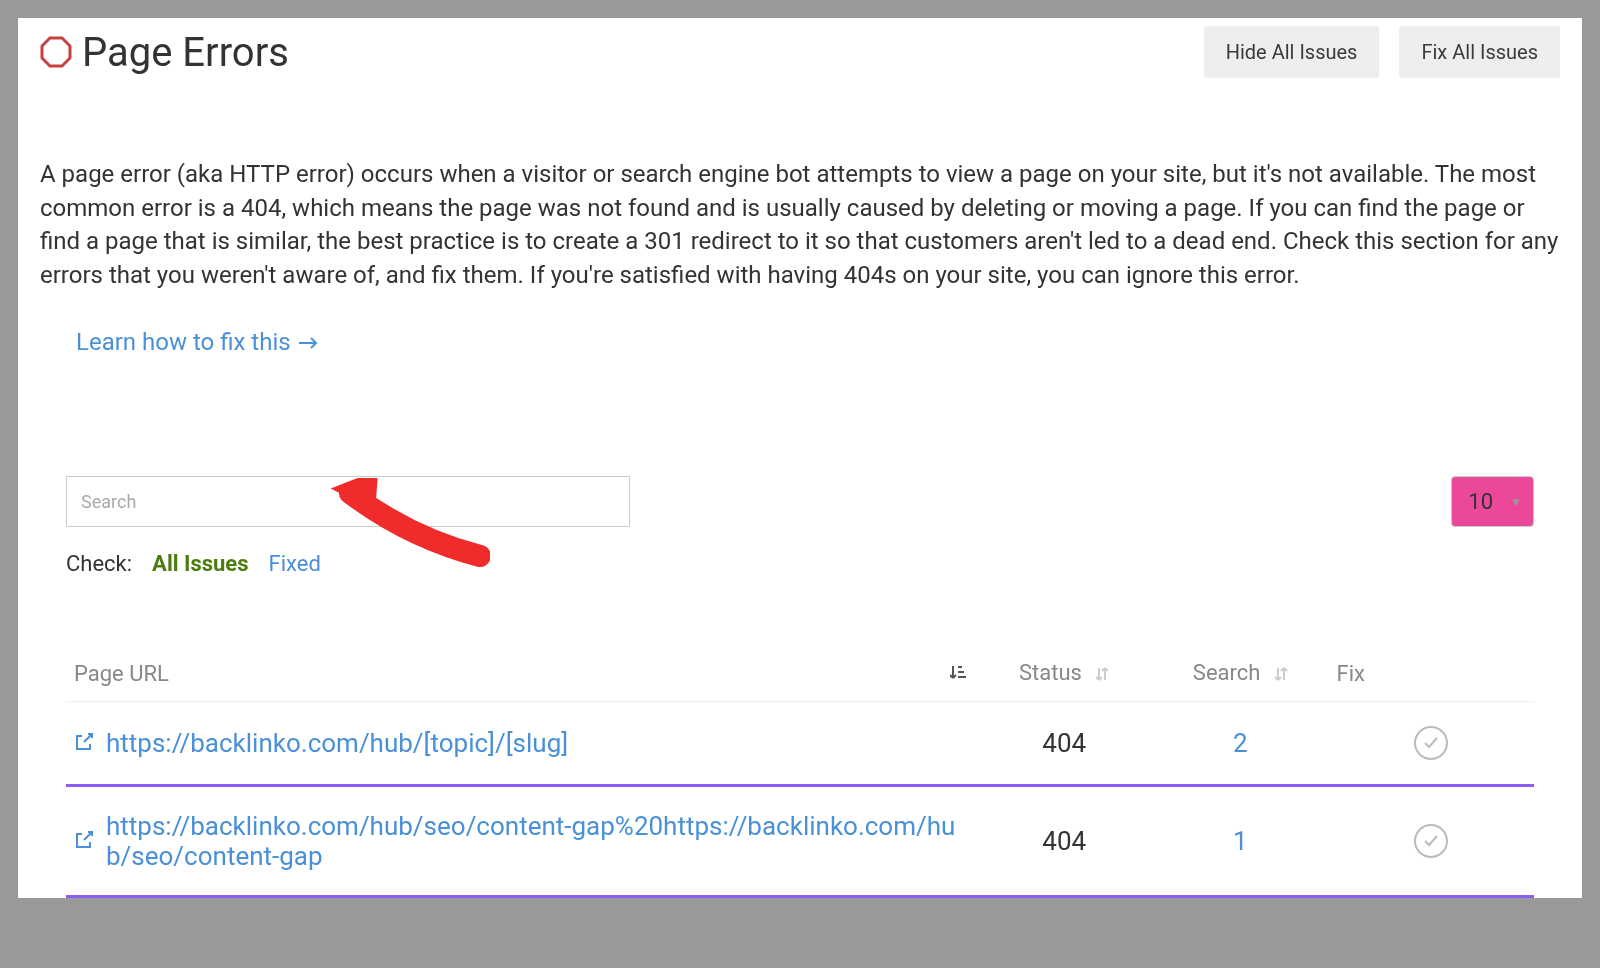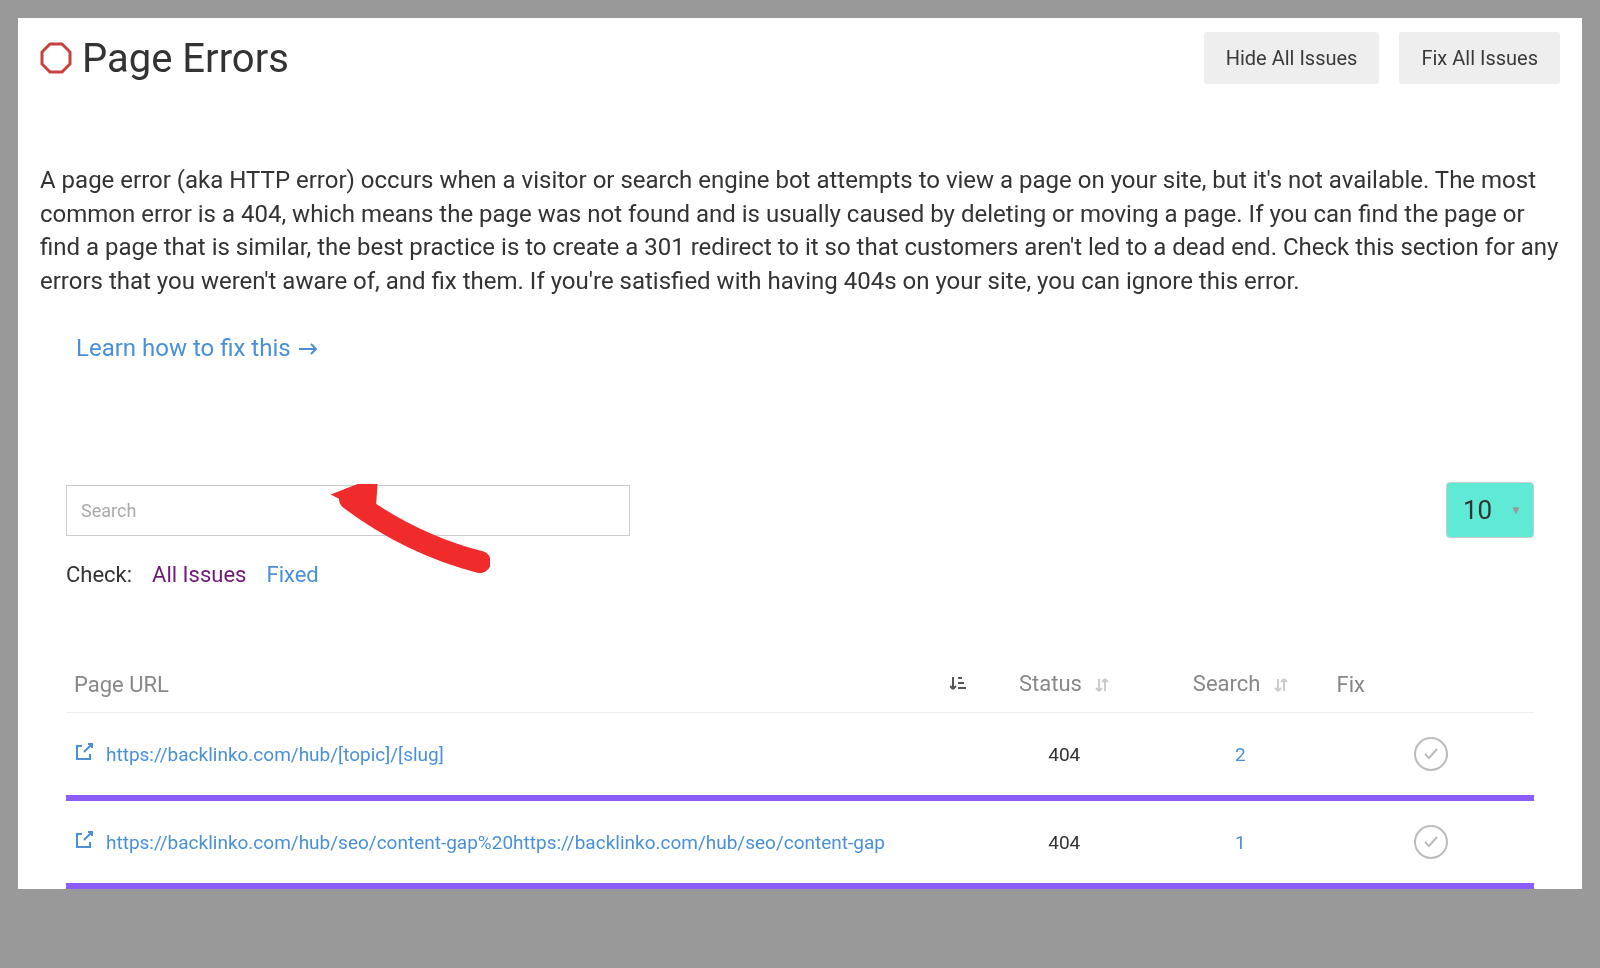--- a/index.html
+++ b/index.html
@@ -9,21 +9,21 @@
     }
     body {
       font-family: -apple-system, BlinkMacSystemFont, "Segoe UI", Roboto, "Helvetica Neue", Arial, sans-serif;
       background: #999;
       padding: 18px;
     }
     .container {
       background: #fff;
       width: 100%;
       min-height: 800px;
-      padding: 14px 22px 0 22px;
+      padding: 8px 22px 0 22px;
     }
     .header-row {
       display: flex;
       justify-content: space-between;
       align-items: center;
       margin-bottom: 80px;
     }
     .title-group {
       display: flex;
       align-items: center;
@@ -94,28 +94,29 @@
     }
     .search-input::placeholder {
       color: #aaa;
     }
     .select-wrapper {
       position: relative;
       display: inline-block;
     }
     .page-size-select {
       padding: 12px 40px 12px 16px;
-      font-size: 26px;
+      font-size: 22px;
       border: 1px solid #ccc;
       border-radius: 4px;
-      background: #5eead4;
+      background: #ec4899;
       color: #333;
       appearance: none;
       cursor: pointer;
       font-family: inherit;
+      text-align: right;
     }
     .select-caret {
       position: absolute;
       right: 12px;
       top: 50%;
       transform: translateY(-50%);
       pointer-events: none;
       color: #999;
       font-size: 12px;
     }
@@ -128,22 +129,22 @@
       font-size: 22px;
     }
     .view-label {
       color: #333;
     }
     .view-tab {
       color: #333;
       cursor: pointer;
     }
     .view-tab.active {
-      font-weight: 400;
-      color: #701a75;
+      font-weight: 700;
+      color: #4d7c0f;
     }
     .view-tab.inactive {
       color: #4a90d9;
     }
     .table-wrap {
       margin-top: 70px;
       padding: 0 26px;
     }
     table {
       width: 100%;
@@ -166,22 +167,22 @@
       display: inline-block;
       margin-left: 8px;
       color: #888;
       vertical-align: middle;
     }
     .sort-icon.active {
       color: #555;
     }
     td {
       padding: 24px 8px;
-      font-size: 19px;
-      border-bottom: 6px solid #8b5cf6;
+      font-size: 26px;
+      border-bottom: 3px solid #8b5cf6;
       vertical-align: middle;
     }
     td.col-status {
       text-align: center;
       color: #333;
     }
     td.col-pages {
       text-align: center;
     }
     td.col-pages a {

